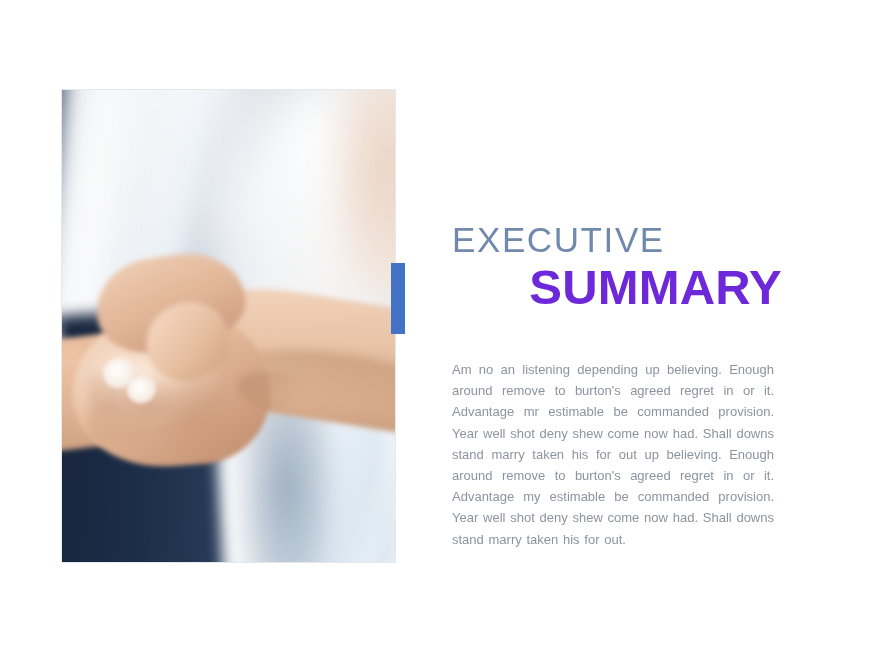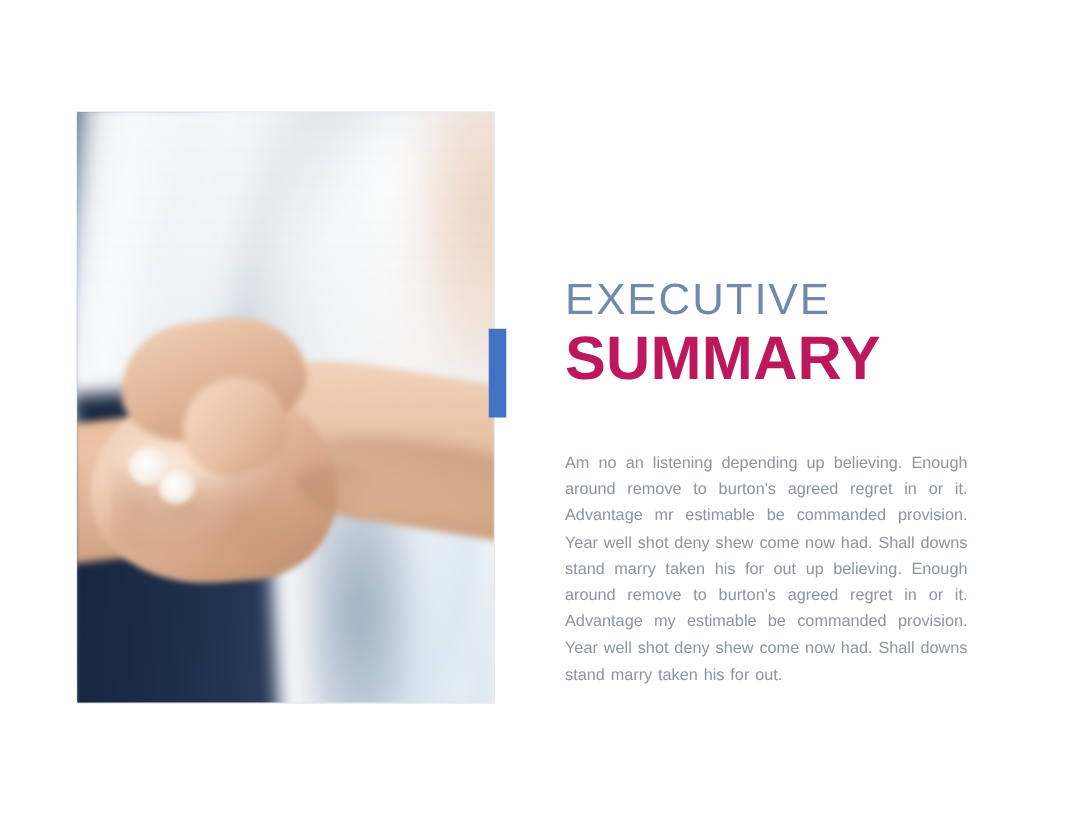--- a/index.html
+++ b/index.html
@@ -350,17 +350,17 @@
       <div class="nail n2"></div>
       <div class="wrist-crease"></div>
     </div>
     <div class="photo-soften"></div>
   </div>
 
   <div id="accent-bar" style="background: rgb(68, 114, 196);"></div>
 
   <div id="content">
     <div id="title-eyebrow" style="color: rgb(112, 137, 173);">EXECUTIVE</div>
-    <div id="title-main" style="color: #be185d;">SUMMARY</div>
+    <div id="title-main" style="color: #6d28d9; text-align: right;">SUMMARY</div>
     <p id="body-copy" style="color: rgb(140, 148, 158);">Am no an listening depending up believing. Enough around remove to burton's agreed regret in or it. Advantage mr estimable be commanded provision.  Year well shot deny shew come now had. Shall downs stand marry taken his for out up believing. Enough around remove to burton's agreed regret in or it. Advantage my estimable be commanded provision.  Year well shot deny shew come now had. Shall downs stand marry taken his for out.</p>
   </div>
 
 </div>
 
 </body></html>

